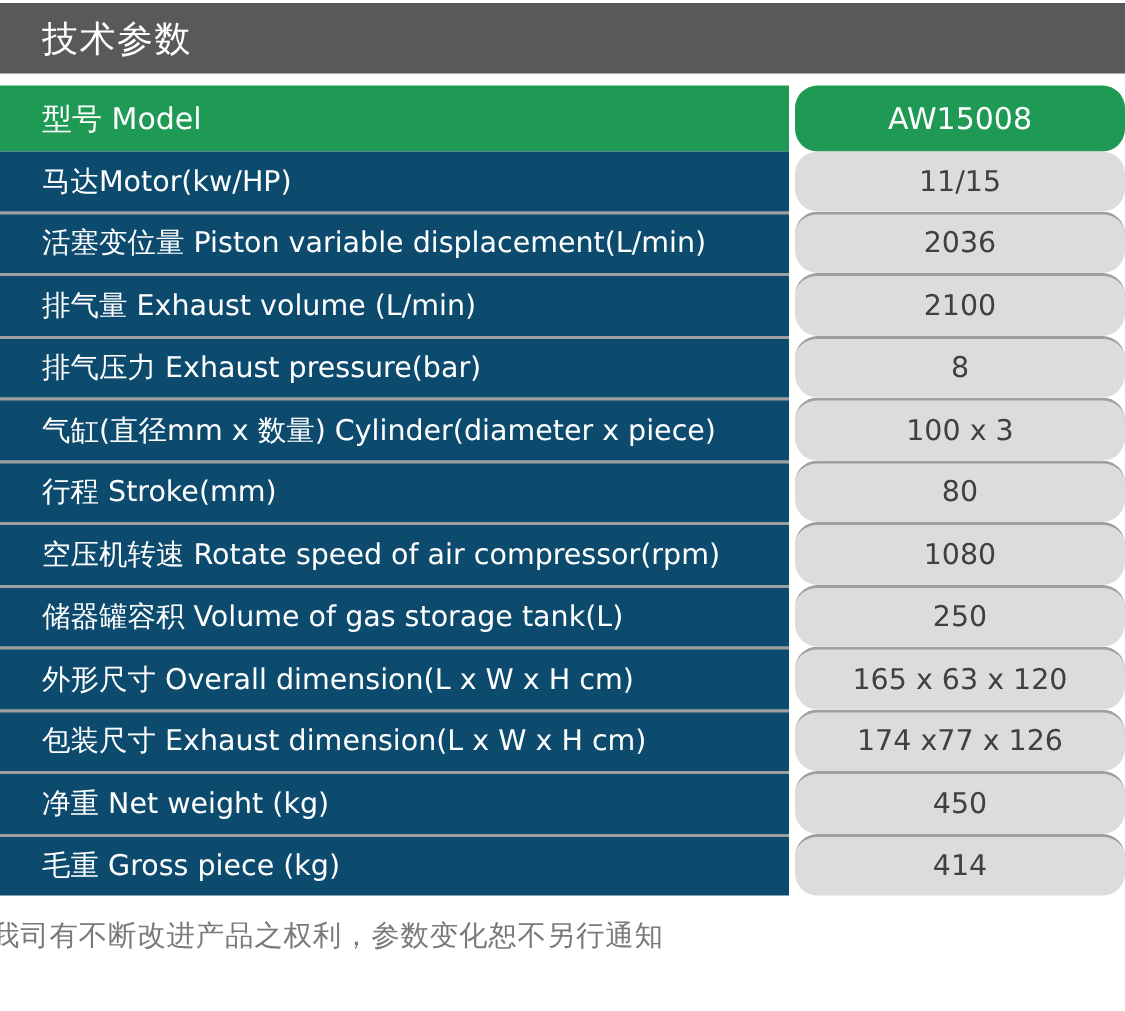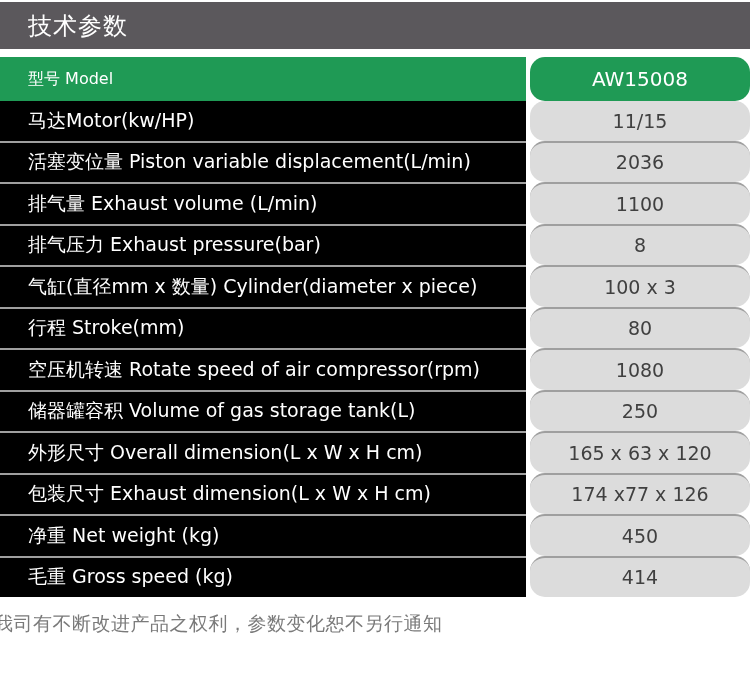--- a/index.html
+++ b/index.html
@@ -51,33 +51,33 @@
     justify-content: center;
     font-size: 19px;
     border-radius: 15px;
   }
 
   
   .header-row .cell-l {
     height: 44px;
     background: #1f9a55;
     color: #ffffff;
-    font-size: 16px;
+    font-size: 20px;
   }
   .header-row .cell-r {
     height: 44px;
     background: #1f9a55;
     color: #ffffff;
     font-size: 20px;
   }
 
   
   .data-row .cell-l {
     height: 39.5px;
-    background: #000000;
+    background: #0c4a6e;
     color: #ffffff;
   }
   .data-row .cell-r {
     height: 39.5px;
     background: #dcdcdc;
     color: #404040;
   }
   .data-row + .data-row .cell-l,
   .data-row + .data-row .cell-r {
     border-top: 2px solid #9f9f9f;
@@ -117,21 +117,21 @@
 
   <div class="row data-row">
     <div class="cell-l">活塞变位量 Piston variable displacement(L/min)</div>
     <div class="col-gap"></div>
     <div class="cell-r">2036</div>
   </div>
 
   <div class="row data-row">
     <div class="cell-l">排气量 Exhaust volume (L/min)</div>
     <div class="col-gap"></div>
-    <div class="cell-r">1100</div>
+    <div class="cell-r">2100</div>
   </div>
 
   <div class="row data-row">
     <div class="cell-l">排气压力 Exhaust pressure(bar)</div>
     <div class="col-gap"></div>
     <div class="cell-r">8</div>
   </div>
 
   <div class="row data-row">
     <div class="cell-l">气缸(直径mm x 数量) Cylinder(diameter x piece)</div>
@@ -169,21 +169,21 @@
     <div class="cell-r">174 x77 x 126</div>
   </div>
 
   <div class="row data-row">
     <div class="cell-l">净重 Net weight (kg)</div>
     <div class="col-gap"></div>
     <div class="cell-r">450</div>
   </div>
 
   <div class="row data-row">
-    <div class="cell-l">毛重 Gross speed (kg)</div>
+    <div class="cell-l">毛重 Gross piece (kg)</div>
     <div class="col-gap"></div>
     <div class="cell-r">414</div>
   </div>
 </div>
 
 </div>
 
 <div class="footer-note">我司有不断改进产品之权利，参数变化恕不另行通知</div>
 
 </body></html>

